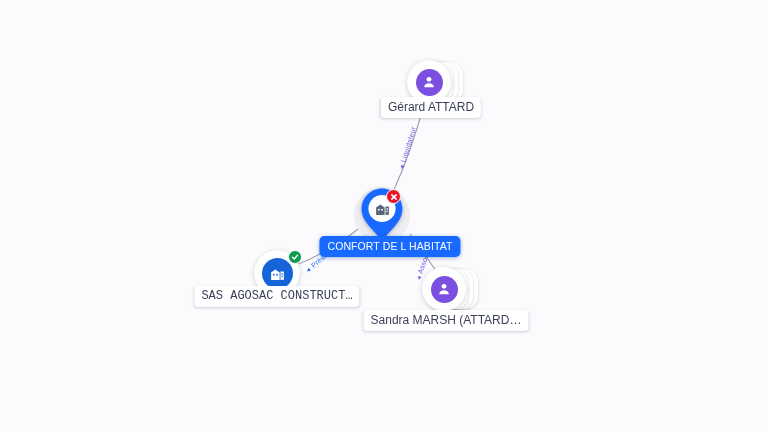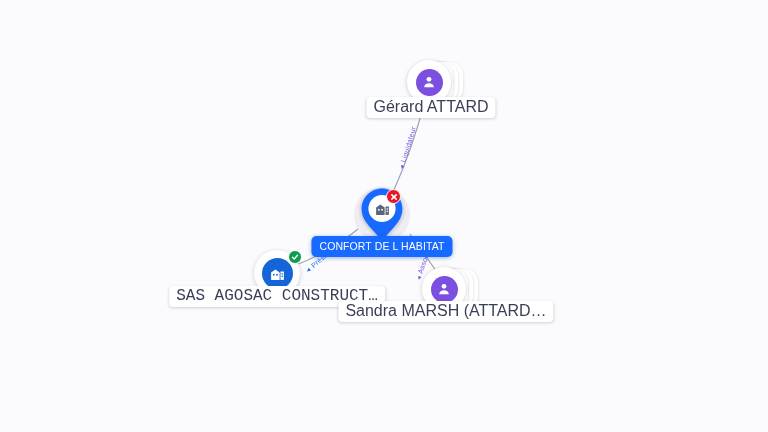--- a/index.html
+++ b/index.html
@@ -159,21 +159,21 @@
   }
   .pin-icon svg { display: block; }
 
   
   .node-label {
     position: absolute;
     transform: translateX(-50%);
     white-space: nowrap;
     background: #ffffff;
     color: #3a3f58;
-    font-size: 16px;
+    font-size: 12px;
     line-height: 14px;
     padding: 3px 7px 4px 7px;
     border-radius: 4px;
     box-shadow: 0 1px 3px rgba(60,64,90,0.24);
   }
   .node-label.primary {
     background: #1769ff;
     color: #ffffff;
     font-size: 10.5px;
     letter-spacing: 0.1px;
@@ -266,21 +266,21 @@
       <div class="card c1"></div>
       <div class="disc">
         <div class="person-avatar">
           <svg width="16" height="16" viewBox="0 0 24 24" fill="#ffffff">
             <circle cx="12" cy="8" r="3.6"></circle>
             <path d="M4.8 20c0-4 3.3-6.2 7.2-6.2s7.2 2.2 7.2 6.2z"></path>
           </svg>
         </div>
       </div>
     </div>
-    <div class="node-label" style="left:0px; top:11px;">Sandra MARSH (ATTARD…</div>
+    <div class="node-label" style="left:0px; top:20px;">Sandra MARSH (ATTARD…</div>
   </div>
 
   <div class="node" style="left:382px; top:217px;">
     <div class="pin-halo"></div>
     <div class="pin-wrap">
       <svg class="pin-shape" viewBox="0 0 44 56" xmlns="http://www.w3.org/2000/svg">
         <path d="M22 1.5C10.7 1.5 1.6 10.6 1.6 21.9c0 8.1 5 14.4 9.9 19.9 3.4 3.8 6.8 7.1 8.9 11.2 0.6 1.2 2.6 1.2 3.2 0 2.1-4.1 5.5-7.4 8.9-11.2 4.9-5.5 9.9-11.8 9.9-19.9C42.4 10.6 33.3 1.5 22 1.5z" fill="#1769ff"></path>
         <circle cx="22" cy="21.5" r="13.6" fill="#ffffff"></circle>
       </svg>
       <div class="pin-icon">
@@ -293,16 +293,16 @@
           <rect x="17.7" y="15.1" width="1.9" height="1.9" fill="#ffffff"></rect>
         </svg>
       </div>
       <div class="badge badge-closed" style="left:26px; top:2px; width:15px; height:15px;">
         <svg width="8" height="8" viewBox="0 0 24 24" fill="none" stroke="#ffffff" stroke-width="4.6" stroke-linecap="round">
           <line x1="5.5" y1="5.5" x2="18.5" y2="18.5"></line>
           <line x1="18.5" y1="5.5" x2="5.5" y2="18.5"></line>
         </svg>
       </div>
     </div>
-    <div class="node-label primary" style="left:0px; top:19px;">CONFORT DE L HABITAT</div>
+    <div class="node-label primary" style="left:8px; top:19px;">CONFORT DE L HABITAT</div>
   </div>
 
 </div>
 
 </body></html>

